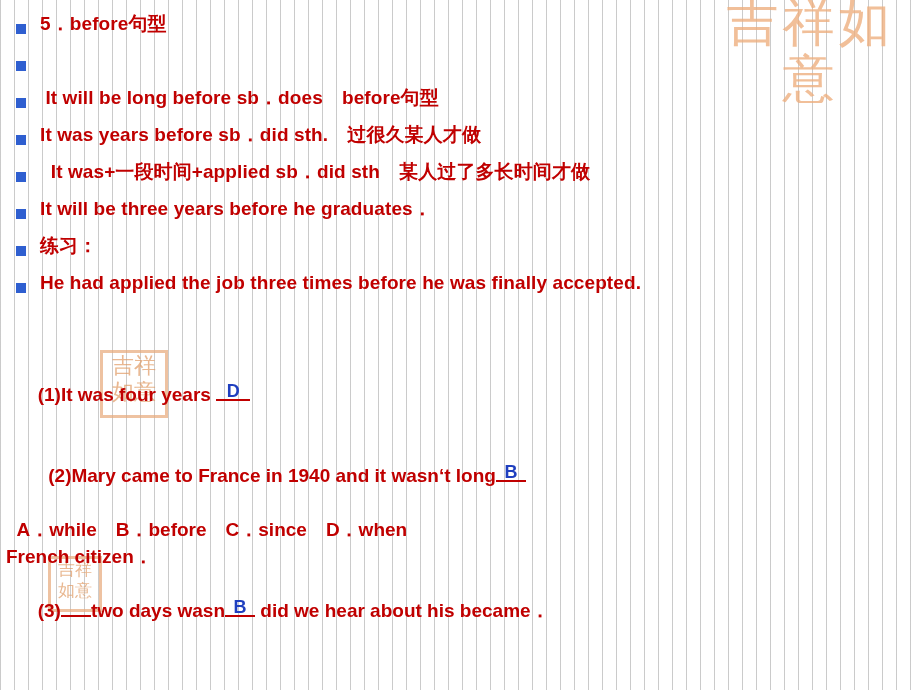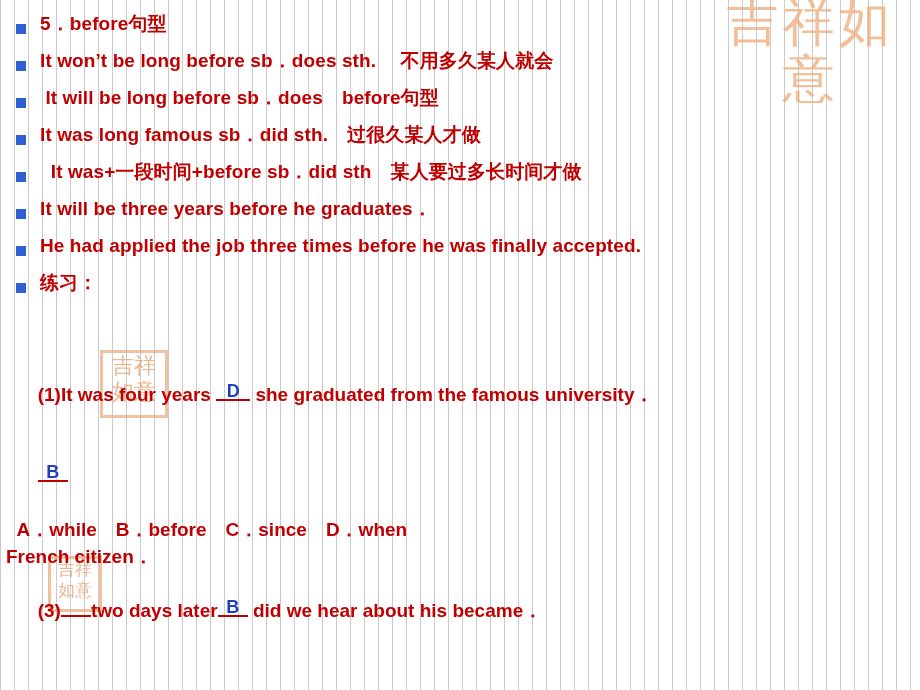--- a/index.html
+++ b/index.html
@@ -147,61 +147,60 @@
 
 <div class="content">
 
   <ul class="bullet-list">
     <li class="bullet-item">
       <span class="bullet-mark"></span>
       <span class="bullet-text">5．before句型</span>
     </li>
     <li class="bullet-item">
       <span class="bullet-mark"></span>
-      <span class="bullet-text">It won’t be long before sb．does sth.  不用多久某人就会</span>
     </li>
     <li class="bullet-item">
       <span class="bullet-mark"></span>
       <span class="bullet-text"> It will be long before sb．does before句型</span>
     </li>
     <li class="bullet-item">
       <span class="bullet-mark"></span>
-      <span class="bullet-text">It was long famous sb．did sth. 过很久某人才做</span>
-    </li>
-    <li class="bullet-item">
-      <span class="bullet-mark"></span>
-      <span class="bullet-text">  It was+一段时间+before sb．did sth 某人要过多长时间才做</span>
+      <span class="bullet-text">It was years before sb．did sth. 过很久某人才做</span>
+    </li>
+    <li class="bullet-item">
+      <span class="bullet-mark"></span>
+      <span class="bullet-text">  It was+一段时间+applied sb．did sth 某人过了多长时间才做</span>
     </li>
     <li class="bullet-item">
       <span class="bullet-mark"></span>
       <span class="bullet-text">It will be three years before he graduates．</span>
     </li>
     <li class="bullet-item">
       <span class="bullet-mark"></span>
+      <span class="bullet-text">练习：</span>
+    </li>
+    <li class="bullet-item">
+      <span class="bullet-mark"></span>
       <span class="bullet-text">He had applied the job three times before he was finally accepted.</span>
     </li>
-    <li class="bullet-item">
-      <span class="bullet-mark"></span>
-      <span class="bullet-text">练习：</span>
-    </li>
   </ul>
 
   <div class="qblock">
 
     <div class="qline">
-      <span>(1)It was four years </span><span class="blank w1"><span class="answer">D</span></span><span> she graduated from the famous university．</span>
+      <span>(1)It was four years </span><span class="blank w1"><span class="answer">D</span></span>
     </div>
 
 
     <div class="qline">
-      <span class="blank w2"><span class="answer">B</span></span>
+      <span>  (2)Mary came to France in 1940 and it wasn‘t long</span><span class="blank w2"><span class="answer">B</span></span>
     </div>
 
     <div class="qline">  A．while B．before C．since D．when</div>
 
     <div class="qline">French citizen．</div>
 
     <div class="qline">
-      <span>(3)</span><span class="blank w3"></span><span>two days later</span><span class="blank w3"><span class="answer">B</span></span><span> did we hear about his became．</span>
+      <span>(3)</span><span class="blank w3"></span><span>two days wasn</span><span class="blank w3"><span class="answer">B</span></span><span> did we hear about his became．</span>
     </div>
 
   </div>
 </div>
 
 </body></html>

